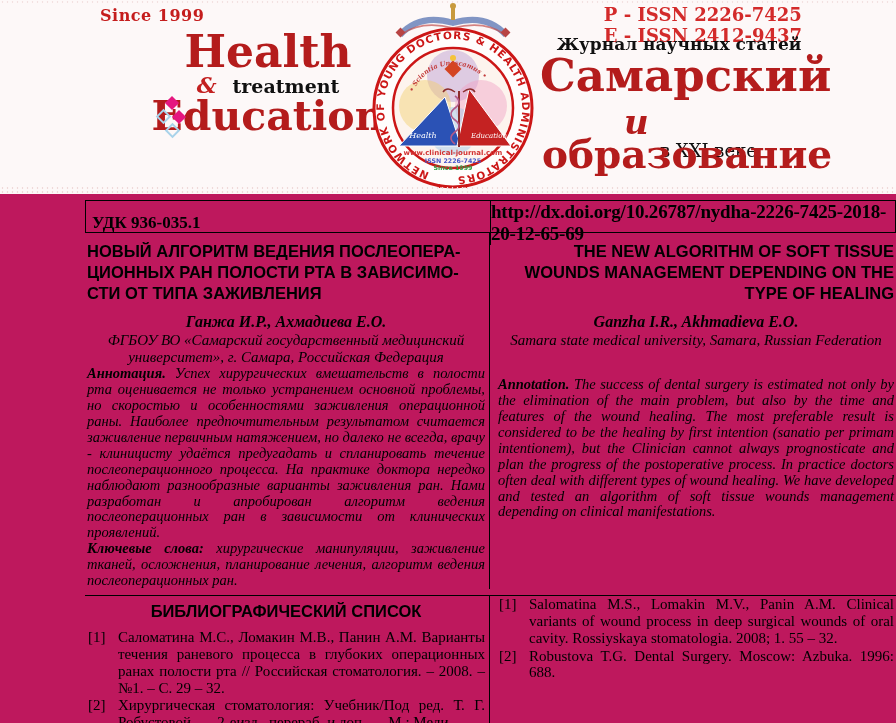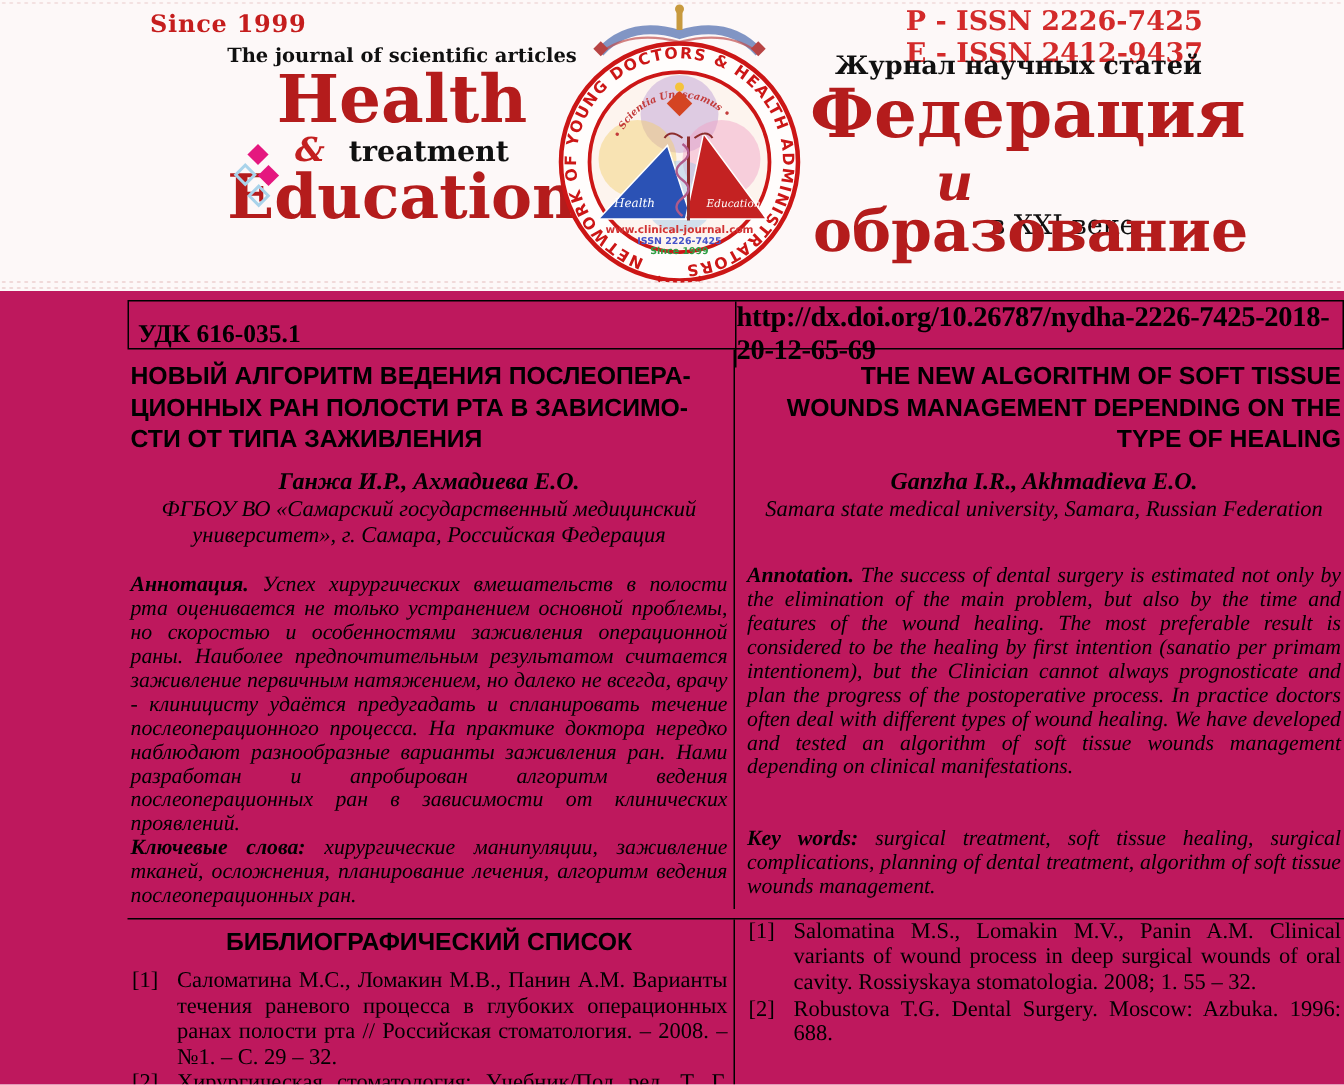--- a/index.html
+++ b/index.html
@@ -54,21 +54,21 @@
   .colL{padding:8px 4px 0 2px;}
   .colR{border-left:1.5px solid #000;padding:8px 2px 0 8px;}
 
   .title{font-family:"Liberation Sans",sans-serif;font-weight:bold;font-size:16.5px;
     line-height:1.27;white-space:pre-line;}
   .title.en{text-align:right;}
   .authors{text-align:center;font-weight:bold;font-style:italic;font-size:16px;margin-top:9px;}
   .affil{text-align:center;font-style:italic;font-size:15px;line-height:1.14;margin-top:1px;}
   .para{text-align:justify;font-style:italic;font-size:14.5px;line-height:1.1;margin:0;}
   .para .lbl{font-weight:bold;}
-  .mt-abs-ru{margin-top:17px;}
+  .mt-abs-ru{margin-top:0;}
   .mt-abs-en{margin-top:28px;}
   .mt-kw-ru{margin-top:0;}
   .mt-kw-en{margin-top:32px;}
 
   .rule{border:0;border-top:1.6px solid #000;margin:6px 0 0 0;}
 
   .bodyB{display:grid;grid-template-columns:404px 1fr;}
   .refsL{padding:0 4px 0 2px;}
   .refsR{border-left:1.5px solid #000;padding:0 2px 0 8px;}
   .refhead{font-family:"Liberation Sans",sans-serif;font-weight:bold;font-size:16.5px;
@@ -85,21 +85,20 @@
   <div class="masthead">
 
     <div class="since">Since 1999</div>
 
     <div class="issn">
       <div>P - ISSN 2226-7425</div>
       <div>E - ISSN 2412-9437</div>
     </div>
 
     <div class="hleft">
-      <div class="tagline">The journal of scientific articles</div>
       <div class="big-red health">Health</div>
       <div class="amprow"><span class="amp">&amp;</span><span>treatment</span></div>
       <div class="big-red education">Education</div>
     </div>
 
     <div class="cluster" style="left:158px;top:98px;width:30px;height:42px;">
       <span class="d solid" style="left:9px;top:0;"></span>
       <span class="d outline" style="left:0;top:13px;"></span>
       <span class="d solid" style="left:16px;top:14px;"></span>
       <span class="d outline" style="left:9px;top:27px;"></span>
@@ -152,31 +151,31 @@
 
       <text x="83" y="154" text-anchor="middle" font-size="7" font-weight="bold" fill="#d23333" font-family="DejaVu Sans, sans-serif">www.clinical-journal.com</text>
       <text x="83" y="161.5" text-anchor="middle" font-size="6.3" font-weight="bold" fill="#4553c9" font-family="DejaVu Sans, sans-serif">ISSN 2226-7425</text>
       <text x="83" y="168.5" text-anchor="middle" font-size="6.3" font-weight="bold" fill="#2e9e44" font-family="DejaVu Sans, sans-serif">Since 1999</text>
       <text x="68" y="187" fill="#cc1616" font-size="9" font-weight="bold">:</text>
       <text x="95" y="187" fill="#cc1616" font-size="9" font-weight="bold">:</text>
     </svg>
 
     <div class="hright">
       <div class="tagline">Журнал научных статей</div>
-      <div class="big-red zdorovie">Федерация</div>
+      <div class="big-red zdorovie">Самарский</div>
       <div class="andletter">и</div>
       <div class="century">в XXI веке</div>
       <div class="big-red obrazovanie">образование</div>
     </div>
   </div>
 
   <div class="content">
 
     <div class="metarow">
-      <div class="meta-l">УДК 616-035.1</div>
+      <div class="meta-l">УДК 936-035.1</div>
       <div class="meta-r">http://dx.doi.org/10.26787/nydha-2226-7425-2018-20-12-65-69</div>
     </div>
 
     <div class="bodyA">
 
       <div class="colL">
         <div class="title ru">НОВЫЙ АЛГОРИТМ ВЕДЕНИЯ ПОСЛЕОПЕРА-
 ЦИОННЫХ РАН ПОЛОСТИ РТА В ЗАВИСИМО-
 СТИ ОТ ТИПА ЗАЖИВЛЕНИЯ</div>
         <div class="authors">Ганжа И.Р., Ахмадиева Е.О.</div>
@@ -185,21 +184,20 @@
         <p class="para mt-kw-ru"><span class="lbl">Ключевые слова:</span><span> хирургические манипуляции, заживление тканей, осложнения, планирование лечения, алгоритм ведения послеоперационных ран.</span></p>
       </div>
 
       <div class="colR">
         <div class="title en">THE NEW ALGORITHM OF SOFT TISSUE
 WOUNDS MANAGEMENT DEPENDING ON THE
 TYPE OF HEALING</div>
         <div class="authors">Ganzha I.R., Akhmadieva E.O.</div>
         <div class="affil">Samara state medical university, Samara, Russian Federation</div>
         <p class="para mt-abs-en"><span class="lbl">Annotation.</span><span> The success of dental surgery is estimated not only by the elimination of the main problem, but also by the time and features of the wound healing. The most preferable result is considered to be the healing by first intention (sanatio per primam intentionem), but the Clinician cannot always prognosticate and plan the progress of the postoperative process. In practice doctors often deal with different types of wound healing. We have developed and tested an algorithm of soft tissue wounds management depending on clinical manifestations.</span></p>
-        <p class="para mt-kw-en"><span class="lbl">Key words:</span><span> surgical treatment, soft tissue healing, surgical complications, planning of dental treatment, algorithm of soft tissue wounds management.</span></p>
       </div>
     </div>
 
     <hr class="rule">
 
     <div class="bodyB">
       <div class="refsL">
         <div class="refhead">БИБЛИОГРАФИЧЕСКИЙ СПИСОК</div>
         <div class="ref">
           <span class="num">[1]</span>

